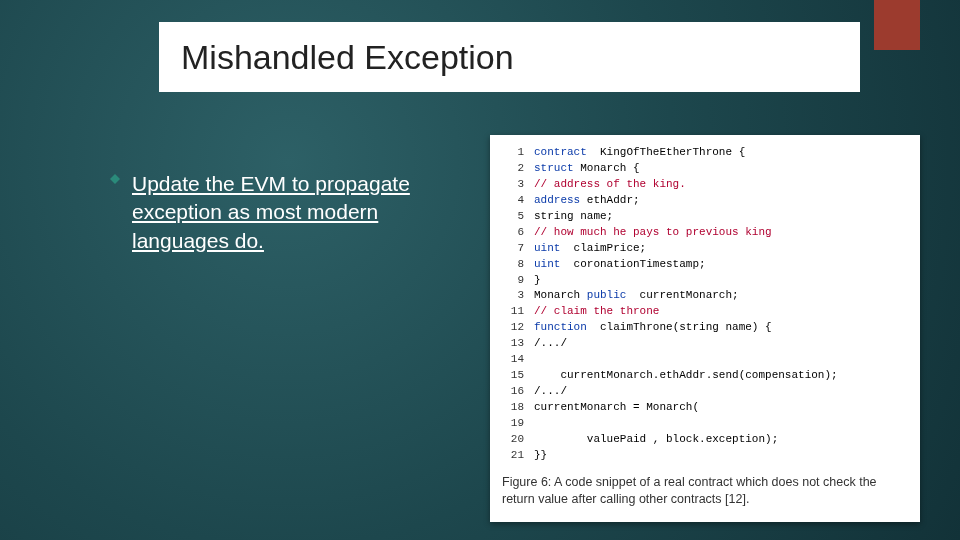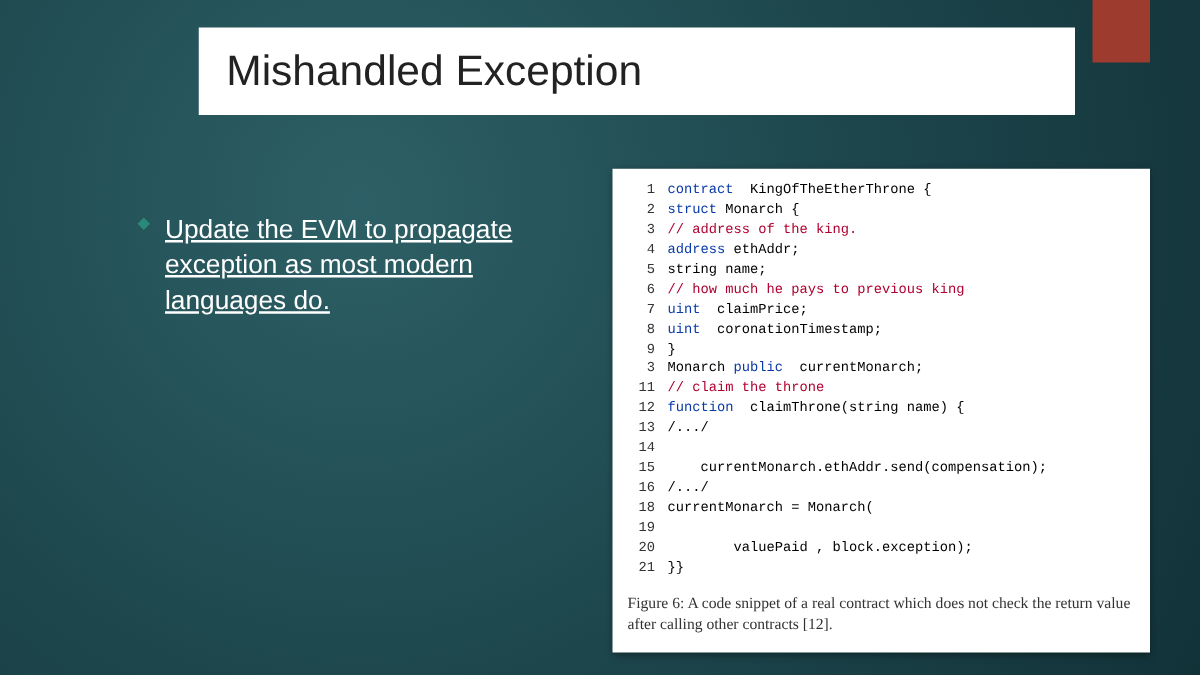--- a/index.html
+++ b/index.html
@@ -84,21 +84,21 @@
     display: inline-block;
     width: 22px;
     text-align: right;
     color: #333;
     margin-right: 10px;
     flex-shrink: 0;
   }
   .kw  { color: #0a3aa9; }  
   .cm  { color: #b00030; }  
   .fig-caption {
-    font-family: Liberation Serif, serif;
+    font-family: Liberation Sans, sans-serif;
     font-size: 12.5px;
     color: #333;
     margin-top: 10px;
     line-height: 1.35;
     white-space: normal;
   }
 </style>
 </head>
 <body>
 

